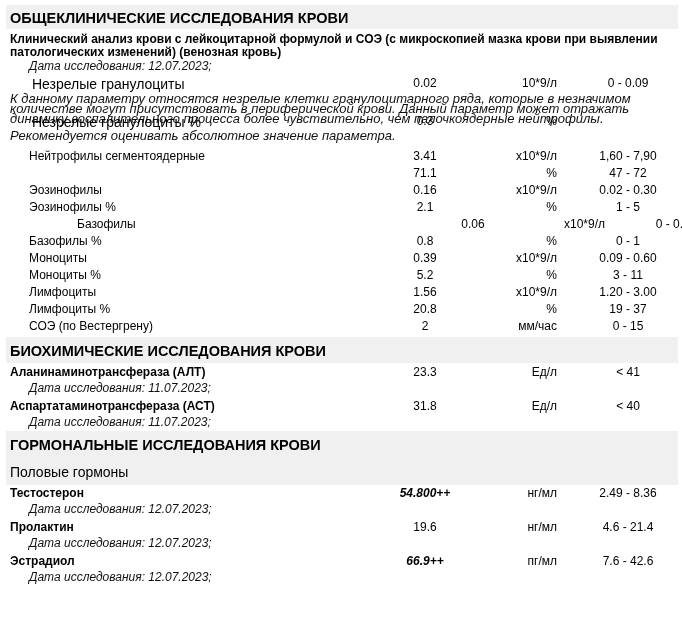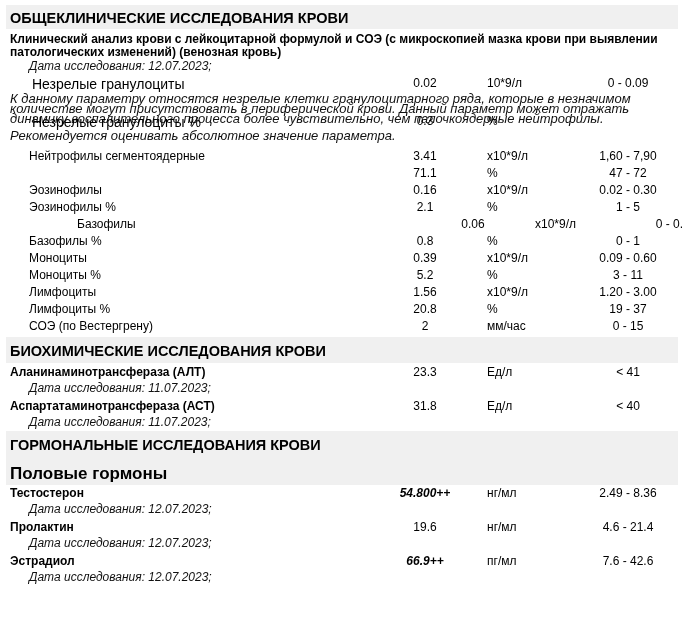--- a/index.html
+++ b/index.html
@@ -7,35 +7,35 @@
     width: 682px; height: 623px; overflow: hidden; position: relative;
     font-family: "Liberation Sans", sans-serif; color: #000;
   }
   .band {
     position: absolute; left: 6px; width: 672px; background: #f0f0f0;
   }
   .section-title {
     position: absolute; left: 10px; font-size: 14.5px; font-weight: bold; white-space: nowrap;
   }
   .sub-title {
-    position: absolute; left: 10px; font-size: 17px; font-weight: bold; white-space: nowrap;
+    position: absolute; left: 10px; font-size: 14px; font-weight: normal; white-space: nowrap;
   }
   .test-title {
     position: absolute; left: 10px; width: 665px; font-size: 12px; font-weight: bold; line-height: 13px;
   }
   .date {
     position: absolute; left: 29px; font-size: 12px; font-style: italic; white-space: nowrap; color: #111;
   }
   .row { position: absolute; left: 0; width: 682px; height: 16px; font-size: 12px; }
   .row .name { position: absolute; left: 29px; white-space: nowrap; }
   .row .name.big { left: 32px; font-size: 14px; }
   .row .name.bold { left: 10px; font-weight: bold; }
   .row .val { position: absolute; left: 395px; width: 60px; text-align: center; }
   .row .val.flag { font-weight: bold; font-style: italic; }
-  .row .unit { position: absolute; left: 487px; width: 70px; text-align: left; }
+  .row .unit { position: absolute; left: 487px; width: 70px; text-align: right; }
   .row .range { position: absolute; left: 583px; width: 90px; text-align: center; }
   .note {
     position: absolute; left: 10px; width: 672px; font-size: 13px; font-style: italic; line-height: 10px; color: #111;
   }
 </style>
 </head>
 <body>
 
 <div class="band" style="top:5px;height:24px;"></div>
 <div class="section-title" style="top:10px;">ОБЩЕКЛИНИЧЕСКИЕ ИССЛЕДОВАНИЯ КРОВИ</div>

